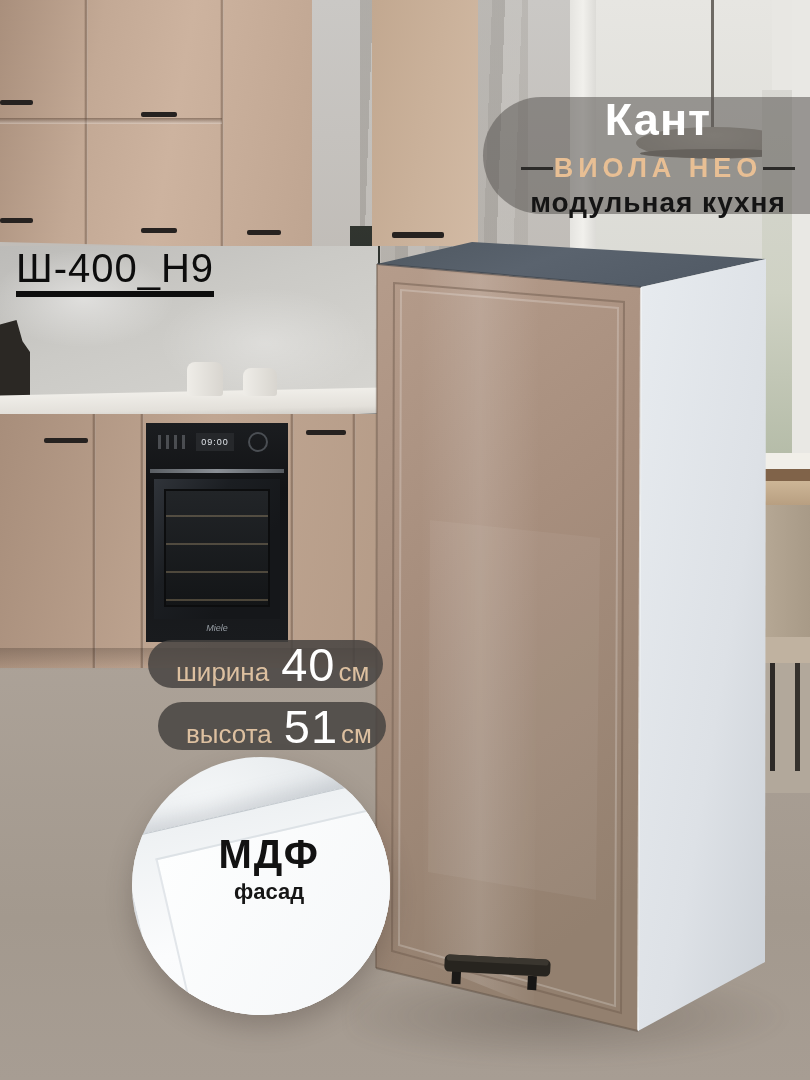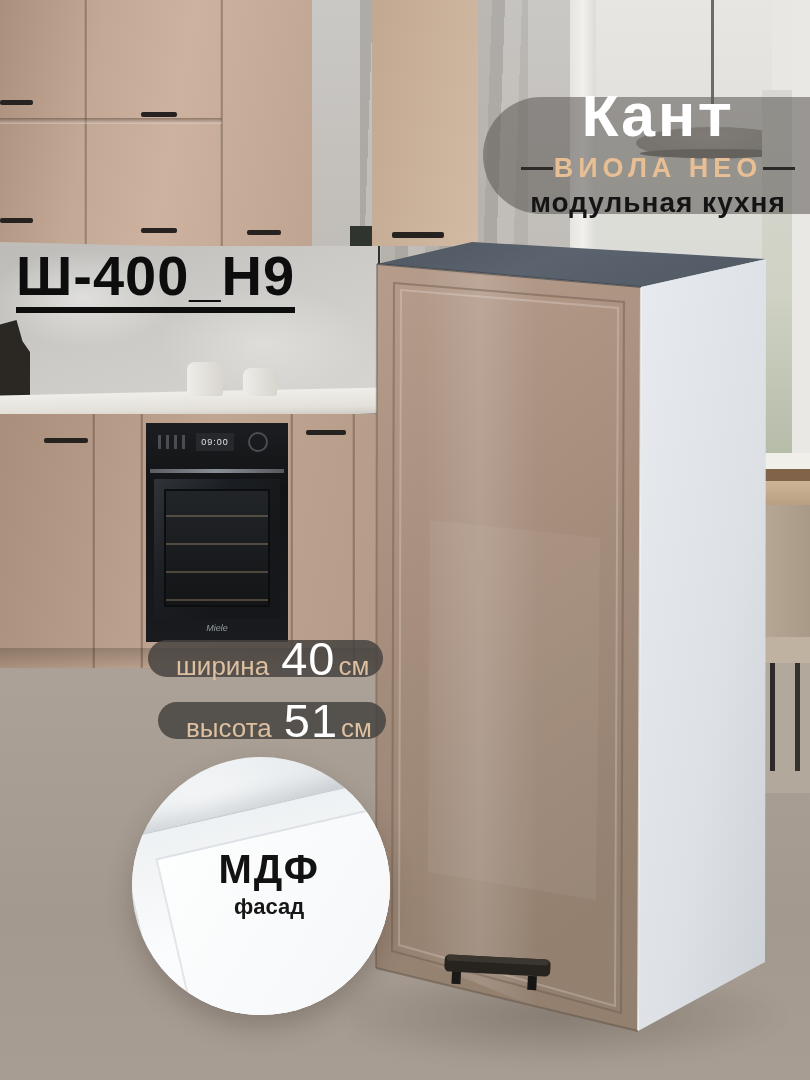--- a/index.html
+++ b/index.html
@@ -85,52 +85,52 @@
     background:linear-gradient(90deg,transparent 0 8px,#2e2b28 8px 13px,transparent 13px 33px,#35312d 33px 38px,transparent 38px);}
 
   
   .cab-shadow{left:350px;top:980px;width:460px;height:90px;filter:blur(6px);
     background:radial-gradient(ellipse at 45% 40%,rgba(55,45,38,.28),rgba(55,45,38,0) 65%);}
 
   
   .header-pill{left:483px;top:97px;width:350px;height:117px;z-index:5;
     background:rgba(95,91,88,.58);border-radius:60px 0 0 60px;
     display:flex;flex-direction:column;align-items:center;justify-content:center;}
-  .brand{font-size:62px;font-weight:700;color:#ffffff;line-height:56px;letter-spacing:1px;font-family:Liberation Mono, monospace;}
+  .brand{font-size:45px;font-weight:700;color:#ffffff;line-height:56px;letter-spacing:1px;}
   .series-row{display:flex;align-items:center;gap:1px;margin-top:5px;}
   .dash-line{width:32px;height:3px;background:#2b2a28;}
   .series{font-size:27px;font-weight:600;color:#e8bf94;letter-spacing:5px;}
   .tagline{font-size:28px;font-weight:600;color:#141414;letter-spacing:1px;margin-top:3px;}
 
   .module-block{left:16px;top:243px;z-index:5;}
   .module-kicker{font-size:30px;font-weight:600;color:#121212;letter-spacing:1px;}
   .module-title{font-size:48px;font-weight:800;color:#ffffff;letter-spacing:4px;line-height:1.02;margin-top:2px;}
-  .module-code{display:inline-block;font-size:56px;font-weight:700;color:#0d0d0d;letter-spacing:1px;
+  .module-code{display:inline-block;font-size:40px;font-weight:400;color:#0d0d0d;letter-spacing:1px;
     line-height:1.0;margin-top:5px;border-bottom:6px solid #0d0d0d;padding-bottom:3px;}
 
   .spec-badge{position:absolute;display:flex;align-items:center;z-index:5;
-    background:rgba(70,67,65,.85);border-radius:28px;height:37px;padding:0 14px 0 28px;}
+    background:rgba(70,67,65,.85);border-radius:28px;height:48px;padding:0 14px 0 28px;}
   .spec-row{display:flex;align-items:baseline;}
   .spec-label{font-size:26px;color:#ddc0a0;font-weight:500;margin-right:12px;}
   .spec-value{font-size:47px;color:#ffffff;font-weight:400;letter-spacing:1px;}
   .spec-unit{font-size:26px;color:#ddc0a0;font-weight:500;margin-left:3px;}
   .badge-width{left:148px;top:640px;}
   .badge-height{left:158px;top:702px;}
 
   .mdf-circle{left:132px;top:757px;width:258px;height:258px;border-radius:50%;overflow:hidden;z-index:6;
     background:radial-gradient(circle at 30% 25%,#f6f8f9,#e2e6e9 60%,#d5d9dc);
     box-shadow:0 12px 26px rgba(60,52,45,.28);}
   .mdf-circle>div{position:absolute;}
   .mdf-panel{left:-12px;top:82px;width:345px;height:310px;transform:rotate(-13deg);transform-origin:0 0;
     background:linear-gradient(180deg,#eef1f3,#fbfcfd 40%,#f3f5f7);
     border-top:1px solid #c3c9ce;box-shadow:0 -10px 18px rgba(130,138,146,.28);}
   .mdf-panel-inner{position:absolute;left:30px;top:26px;right:0;bottom:0;
     background:linear-gradient(135deg,#fdfefe,#f4f6f8 70%);
     border-top:2px solid #dde2e6;border-left:2px solid #e2e6ea;}
-  .mdf-text{left:50%;top:90px;transform:translateX(-42%);text-align:center;z-index:2;}
+  .mdf-text{left:50%;top:75px;transform:translateX(-42%);text-align:center;z-index:2;}
   .mdf-title{font-size:40px;font-weight:800;color:#121212;letter-spacing:2px;}
   .mdf-sub{font-size:22px;font-weight:600;color:#161616;margin-top:2px;}
 
   #cabinet-svg{left:0;top:0;z-index:2;}
 </style>
 </head>
 <body>
 
 <div class="stage">
 

